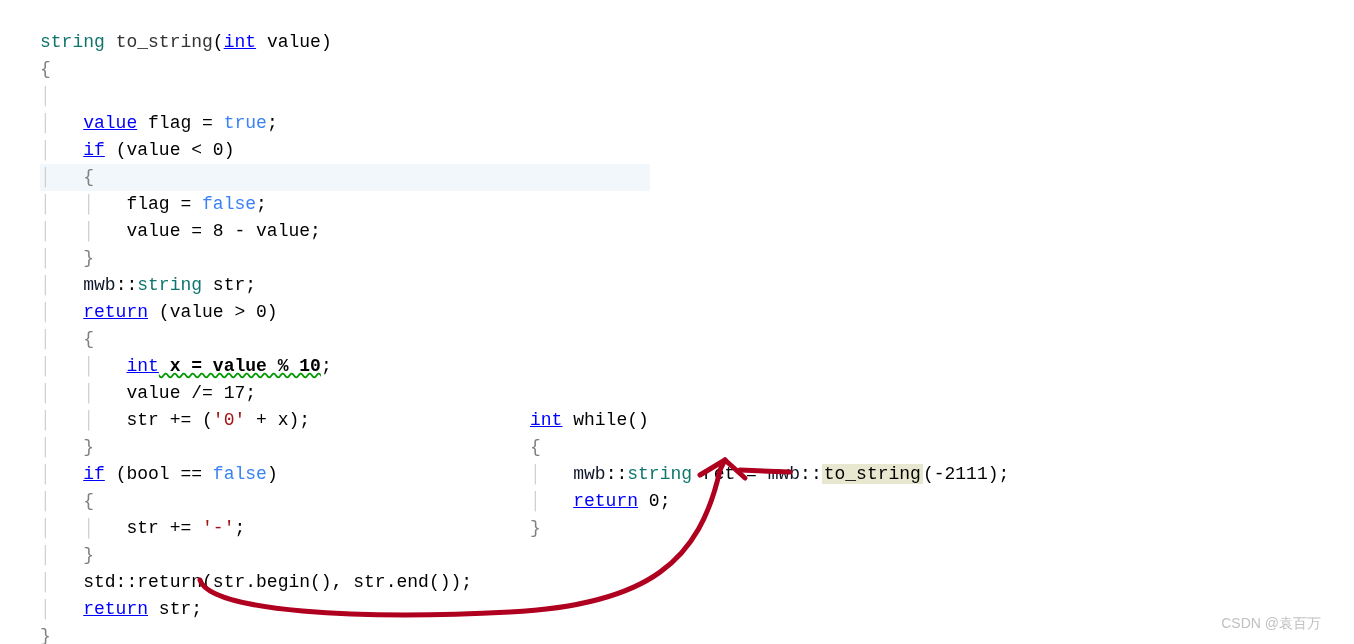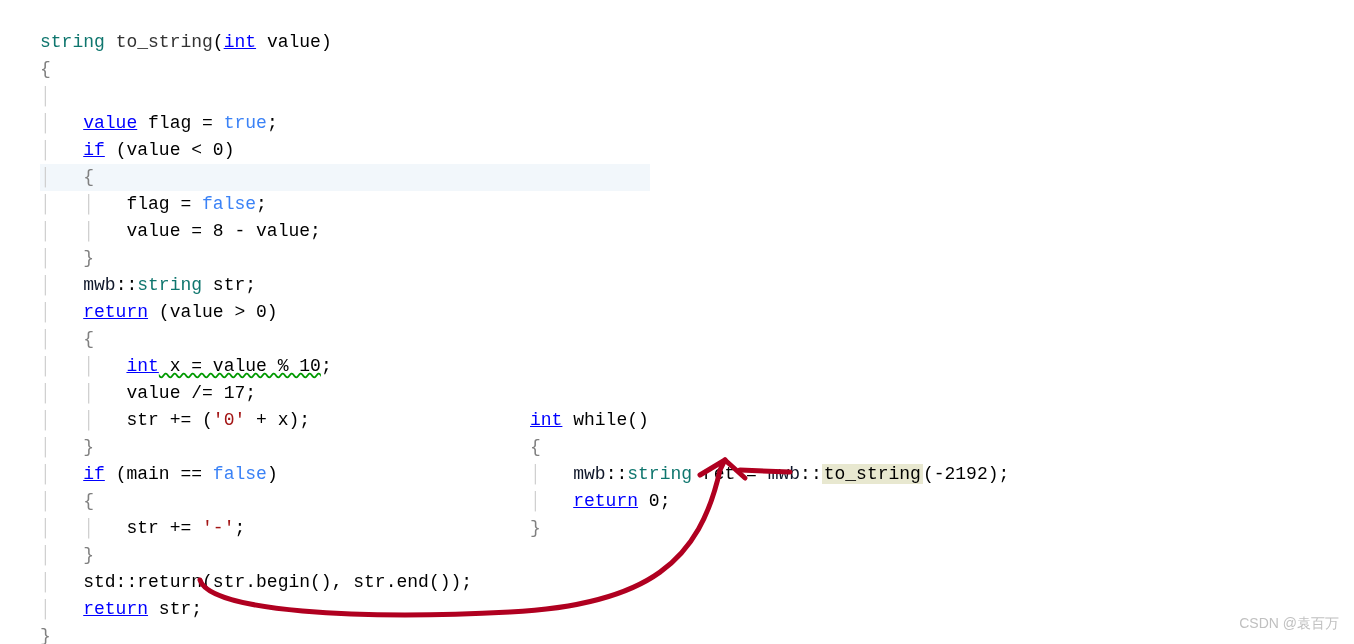--- a/index.html
+++ b/index.html
@@ -38,27 +38,28 @@
     background: #f2f7fb;
     display: inline-block;
     width: 610px;
   }
   .highlight-call {
     background: #e8e8d0;
     padding: 0 2px;
   }
   .squiggle {
     text-decoration: underline wavy #009900;
+    font-weight: bold;
   }
   .guide {
     color: #d0d0d0;
   }
   .watermark {
     position: absolute;
-    right: 15px;
+    right: 33px;
     bottom: 10px;
     color: #c0c0c0;
     font-size: 14px;
     font-family: Arial, sans-serif;
   }
   .annotation-svg {
     position: absolute;
     left: 0;
     top: 0;
     width: 1354px;
@@ -79,33 +80,33 @@
 <span class="guide">│</span>   <span class="guide">│</span>   <span>flag</span><span> = </span><span class="boolv">false</span><span>;</span>
 <span class="guide">│</span>   <span class="guide">│</span>   <span>value = 8 - value;</span>
 <span class="guide">│</span>   <span class="gray-brace">}</span>
 <span class="guide">│</span>   <span class="ns">mwb</span><span>::</span><span class="type">string</span><span> str;</span>
 <span class="guide">│</span>   <span class="kw">return</span><span> (value &gt; 0)</span>
 <span class="guide">│</span>   <span class="gray-brace">{</span>
 <span class="guide">│</span>   <span class="guide">│</span>   <span class="kw">int</span><span class="squiggle"> x = value % 10</span><span>;</span>
 <span class="guide">│</span>   <span class="guide">│</span>   <span>value /= 17;</span>
 <span class="guide">│</span>   <span class="guide">│</span>   <span>str += (</span><span class="str">'0'</span><span> + x);</span>
 <span class="guide">│</span>   <span class="gray-brace">}</span>
-<span class="guide">│</span>   <span class="kw">if</span><span> (main == </span><span class="boolv">false</span><span>)</span>
+<span class="guide">│</span>   <span class="kw">if</span><span> (bool == </span><span class="boolv">false</span><span>)</span>
 <span class="guide">│</span>   <span class="gray-brace">{</span>
 <span class="guide">│</span>   <span class="guide">│</span>   <span>str += </span><span class="str">'-'</span><span>;</span>
 <span class="guide">│</span>   <span class="gray-brace">}</span>
 <span class="guide">│</span>   <span>std::return(str.begin(), str.end());</span>
 <span class="guide">│</span>   <span class="kw">return</span><span> str;</span>
 <span class="gray-brace">}</span>
 </div>
 
 <div class="code-block right-block">
 <span class="kw">int</span><span> while()</span>
 <span class="gray-brace">{</span>
-<span class="guide">│</span>   <span class="ns">mwb</span><span>::</span><span class="type">string</span><span> ret = </span><span class="ns">mwb</span><span>::</span><span class="highlight-call">to_string</span><span>(-2192);</span>
+<span class="guide">│</span>   <span class="ns">mwb</span><span>::</span><span class="type">string</span><span> ret = </span><span class="ns">mwb</span><span>::</span><span class="highlight-call">to_string</span><span>(-2111);</span>
 <span class="guide">│</span>   <span class="kw">return</span><span> 0;</span>
 <span class="gray-brace">}</span>
 </div>
 
 <svg class="annotation-svg">
   <path d="M 200 580 C 210 612, 360 620, 510 612 C 650 605, 700 560, 720 470 L 725 460" stroke="#b00020" stroke-width="5" fill="none" stroke-linecap="round"></path>
   <path d="M 725 460 L 700 475 M 725 460 L 745 478" stroke="#b00020" stroke-width="5" fill="none" stroke-linecap="round"></path>
   <path d="M 740 470 L 790 472" stroke="#b00020" stroke-width="5" fill="none" stroke-linecap="round"></path>
 </svg>
 

